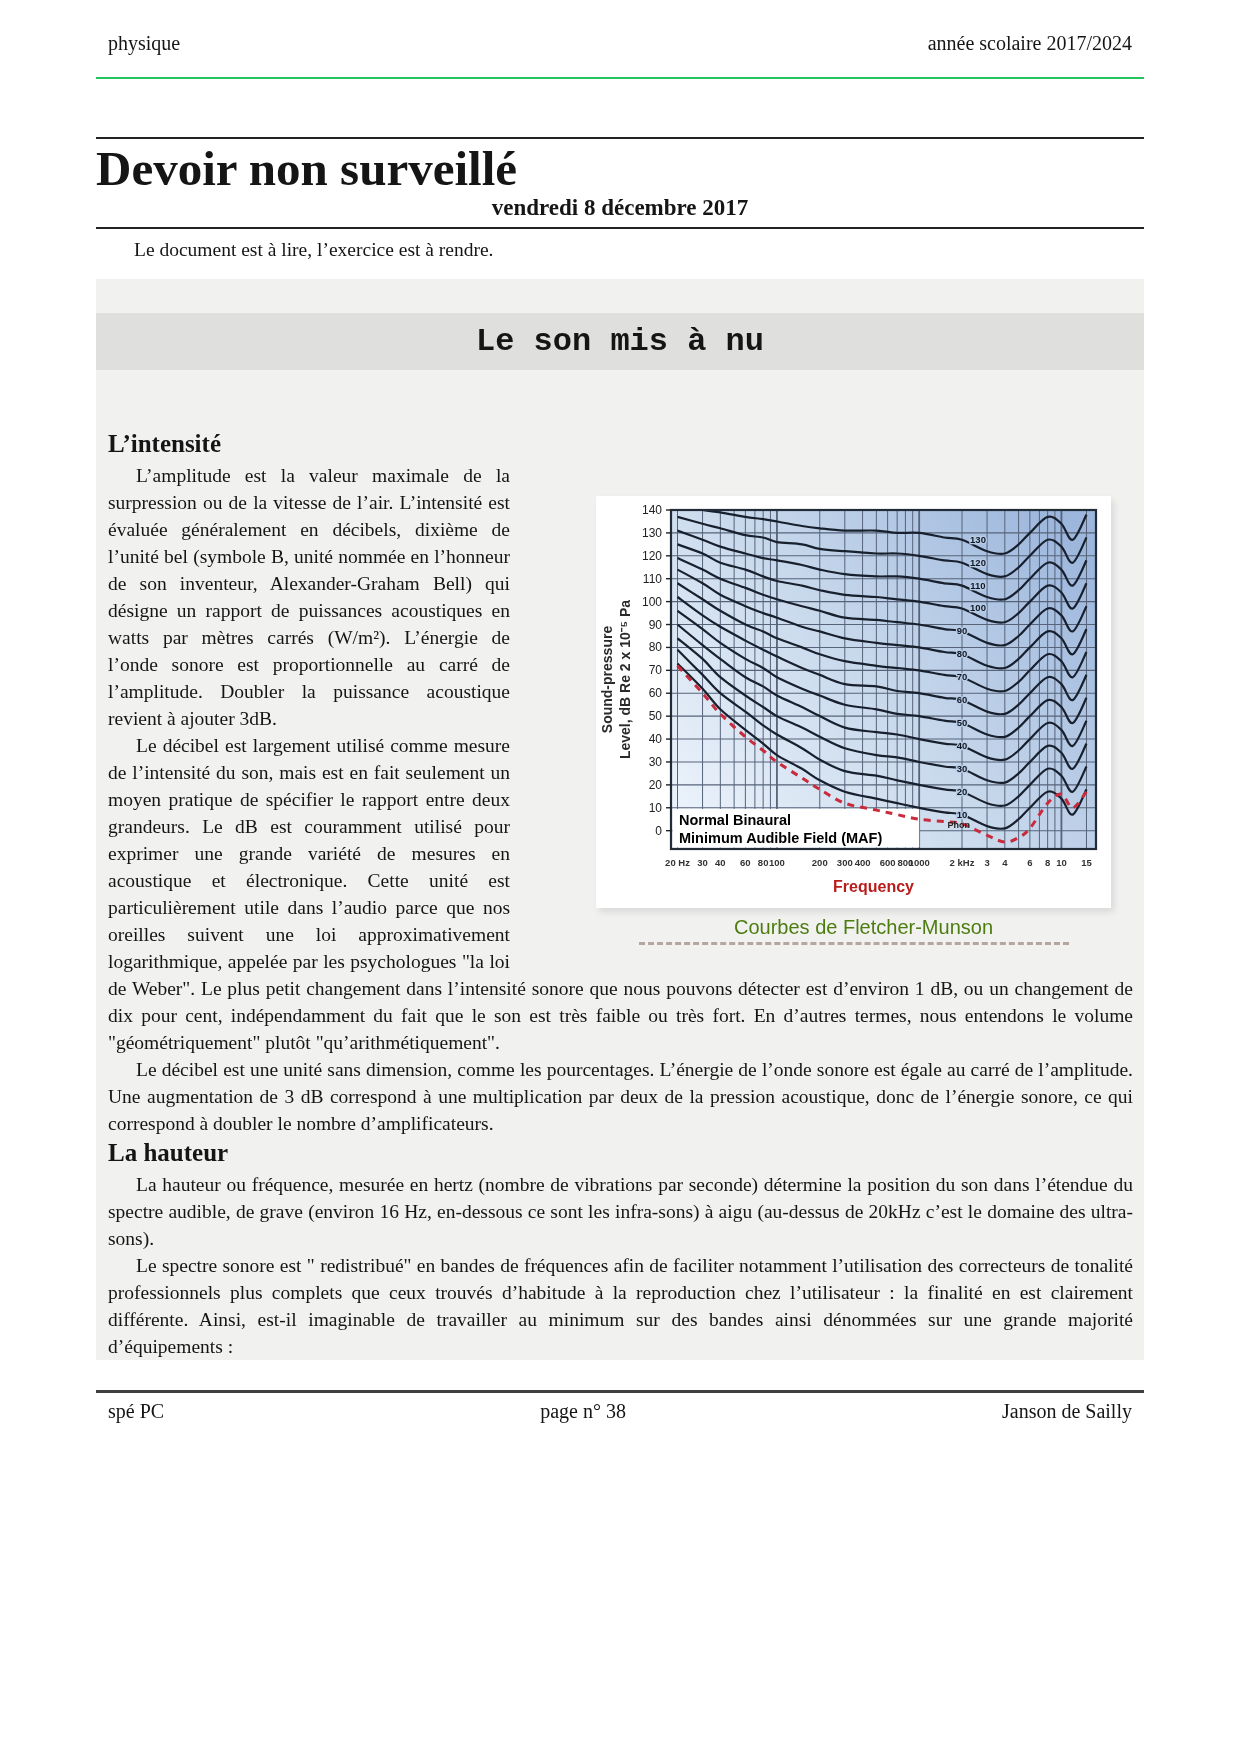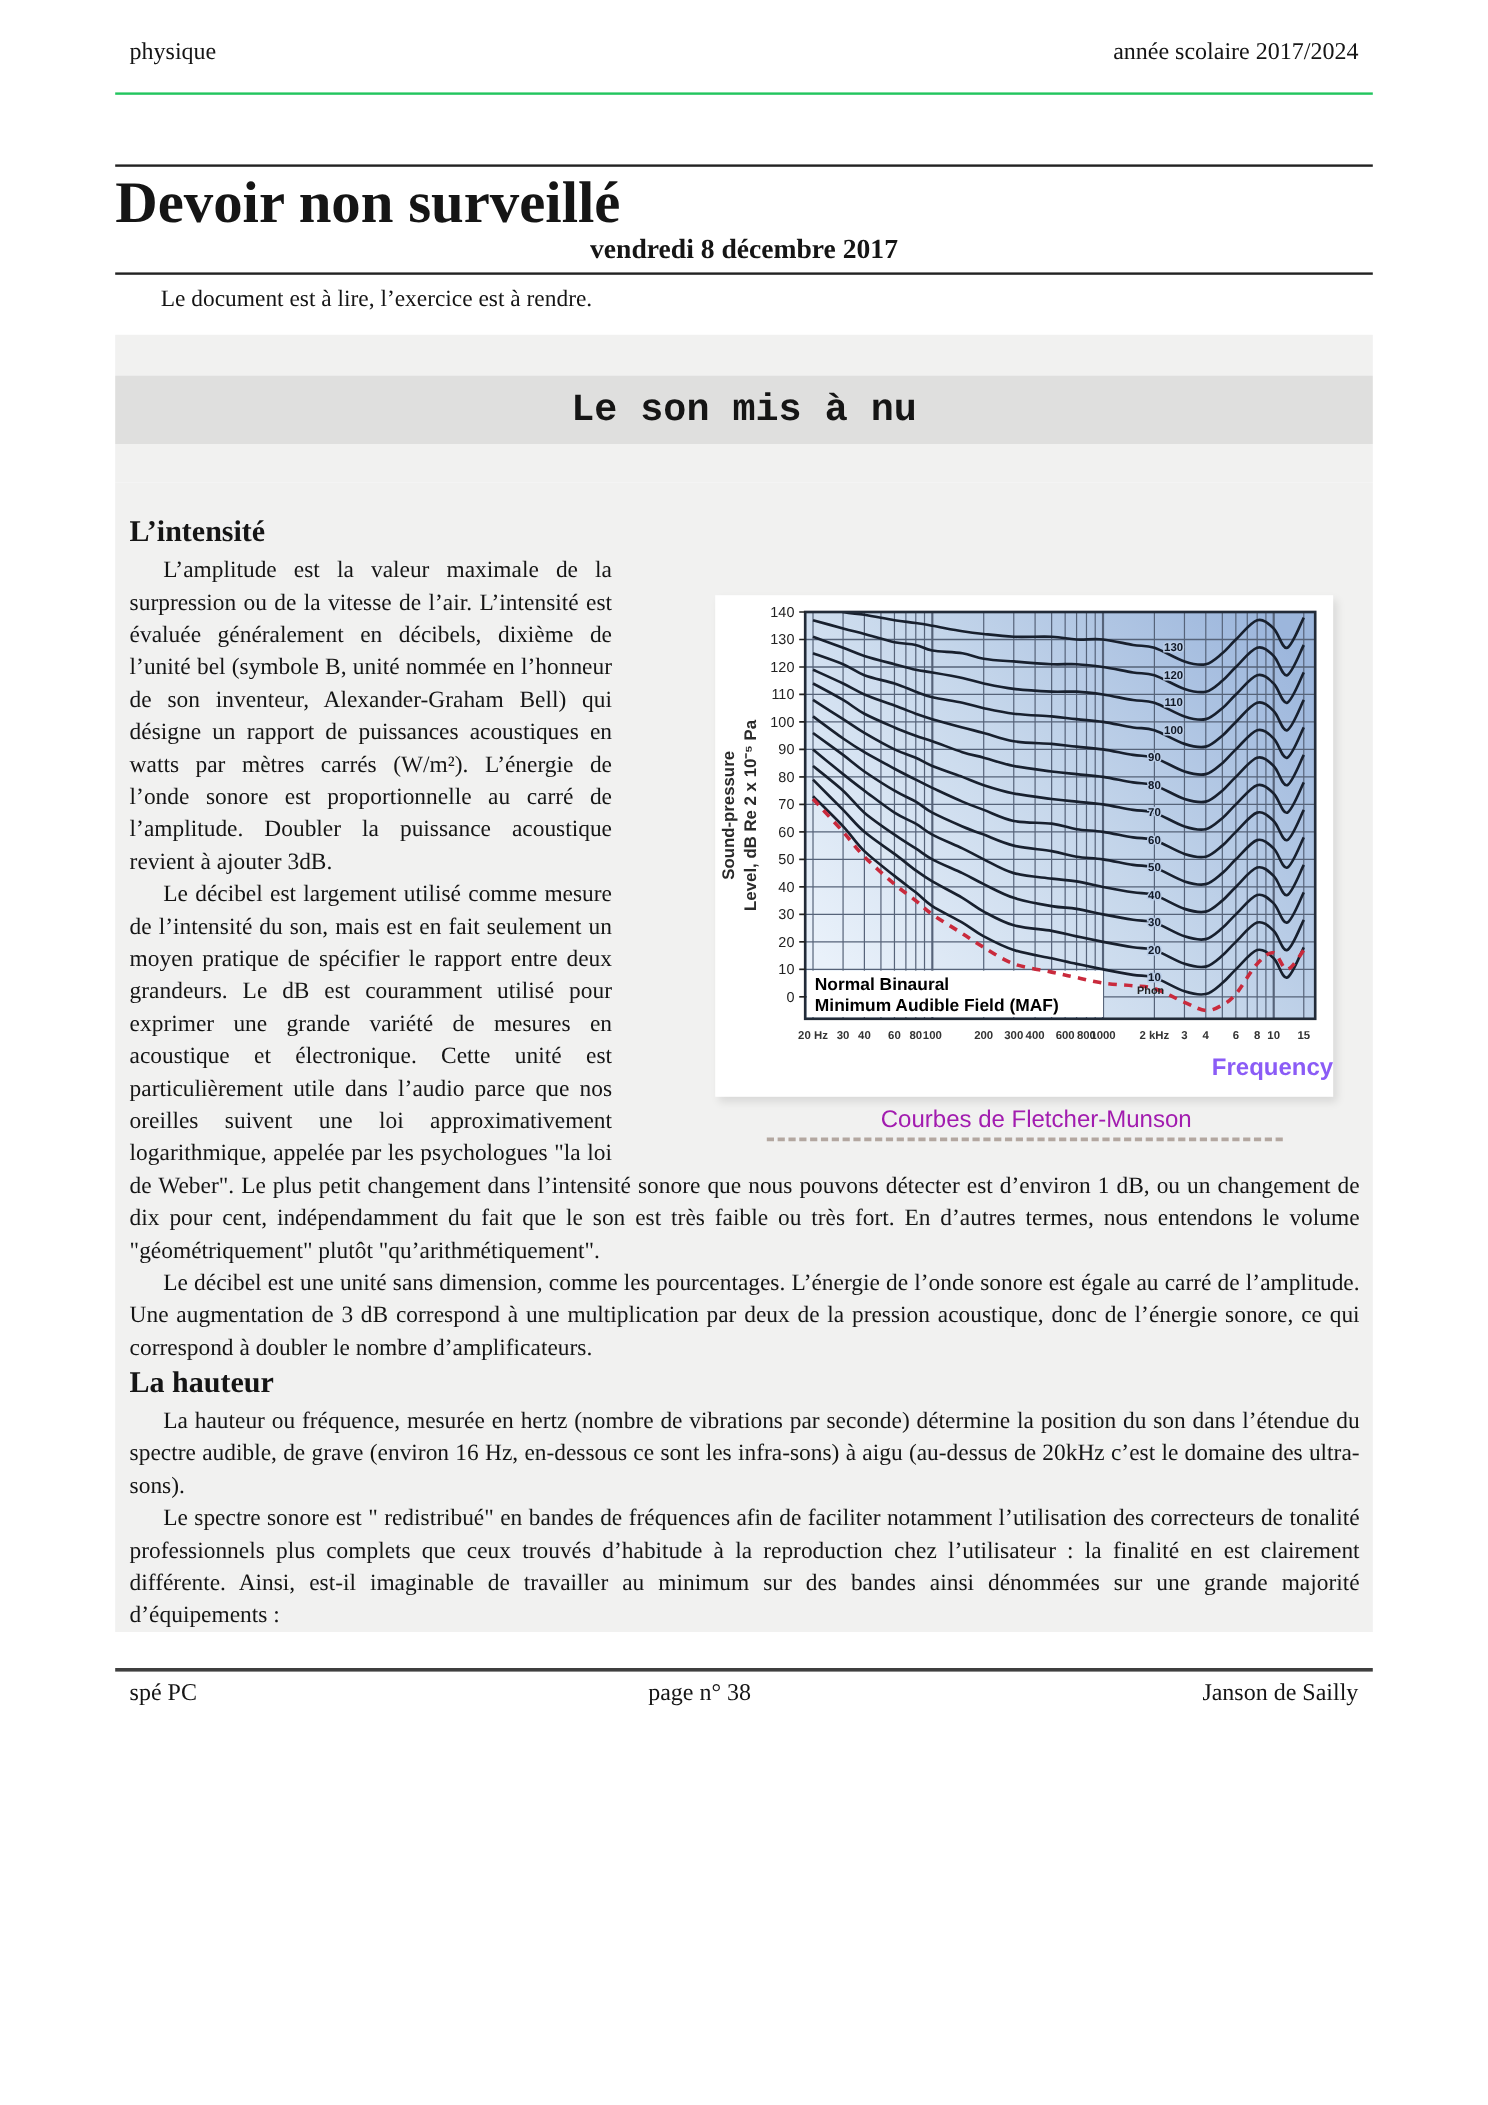--- a/index.html
+++ b/index.html
@@ -31,23 +31,23 @@
   .band-main h3{font-size:25px;font-weight:bold;margin:0 0 4px 12px;line-height:28px;}
   .band-main h3.second{margin-top:2px;}
   .para{font-size:19.5px;line-height:27px;text-align:justify;margin:0 11px 0 12px;
     text-indent:28px;}
   .bullets{margin:14px 0 0 44px;padding:0 11px 22px 0;}
   .bullets li{font-size:19.5px;line-height:26px;margin-bottom:13px;}
   .bullets li:last-child{margin-bottom:0;}
 
   .figwrap{float:right;width:634px;padding:34px 33px 0 86px;box-sizing:border-box;}
   .figbox{width:515px;background:#ffffff;box-shadow:3px 4px 7px rgba(0,0,0,0.10);padding-bottom:4px;}
-  .freq-label{font-family:"Liberation Sans",sans-serif;font-weight:bold;font-size:20px;
-    text-align:right;color:#8b5cf6;padding:2px 0 8px 40px;}
-  .fig-caption{font-family:"Liberation Sans",sans-serif;font-size:20px;color:#a21caf;
+  .freq-label{font-family:"Liberation Sans",sans-serif;font-weight:bold;font-size:16px;
+    text-align:center;color:#b91c1c;padding:2px 0 8px 40px;}
+  .fig-caption{font-family:"Liberation Sans",sans-serif;font-size:20px;color:#4d7c0f;
     text-align:center;margin-top:8px;padding-left:20px;}
   .caption-clip{height:5px;overflow:hidden;margin:3px auto 0;width:430px;
     border-top:3px dashed #b3a7a0;}
 
   .footer{margin-top:30px;border-top:3px solid #3f3f3f;padding:7px 12px 0;
     display:flex;justify-content:space-between;font-size:20px;}
 
   .clabel{font:bold 9.5px "Liberation Sans",sans-serif;fill:#101826;
     paint-order:stroke;stroke:#b9cce6;stroke-width:2.5px;}
   .phonlabel{font:bold 9px "Liberation Sans",sans-serif;fill:#222;}

